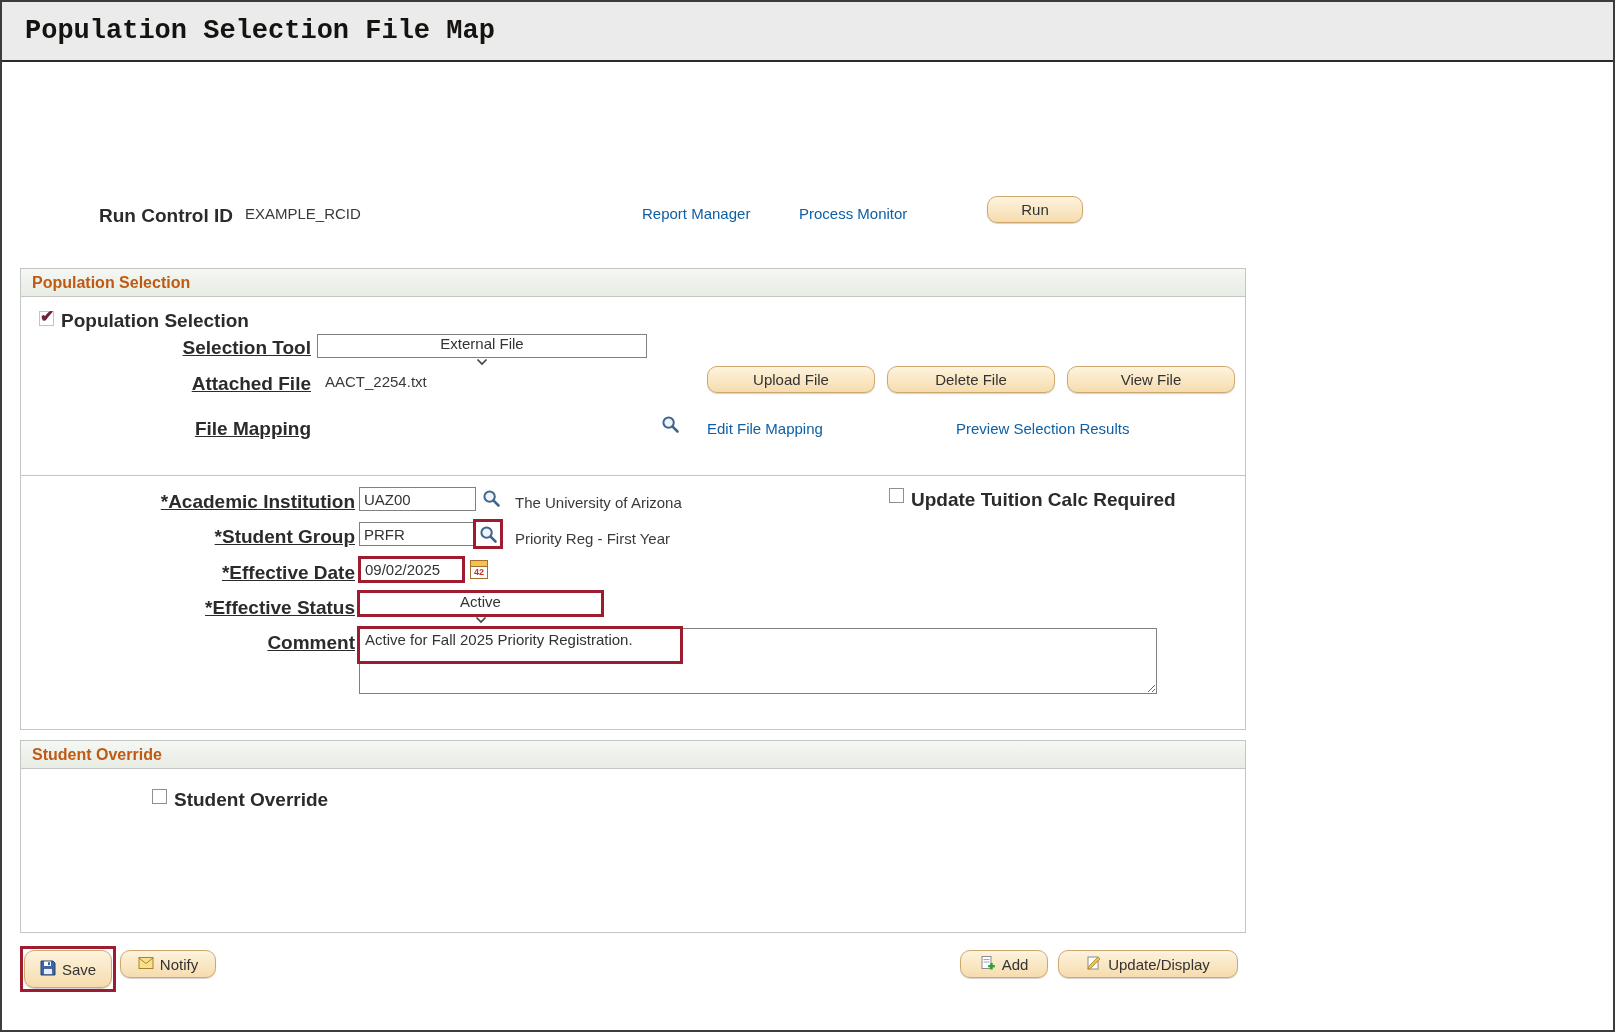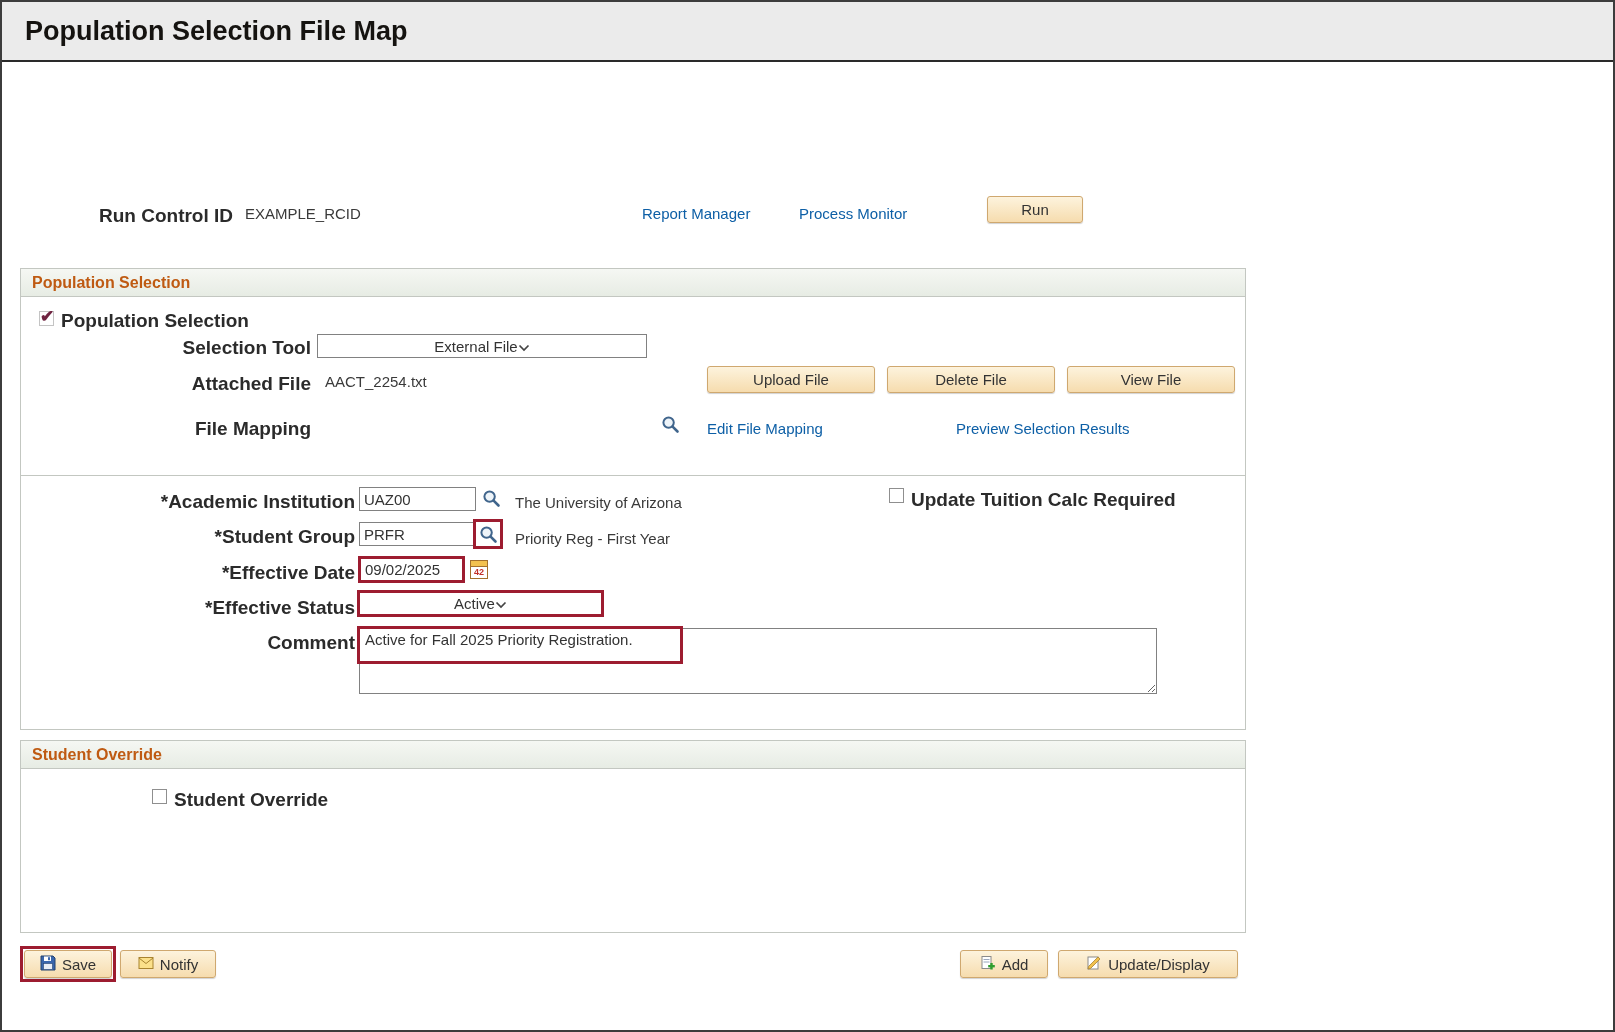--- a/index.html
+++ b/index.html
@@ -1,31 +1,31 @@
 <!DOCTYPE html>
 <html><head>
 <meta charset="utf-8">
 <style>
   html,body{margin:0;padding:0;background:#fff;}
   body{width:1615px;height:1032px;font-family:"Liberation Sans",sans-serif;}
   .page{position:relative;width:1615px;height:1032px;border:2px solid #3c3c3c;background:#fff;box-sizing:border-box;overflow:hidden;}
   .abs{position:absolute;}
-  .titlebar{position:absolute;top:0;left:0;right:0;height:60px;background:#ebebeb;border-bottom:2px solid #2a2a2a;display:flex;align-items:center;padding:0 23px;box-sizing:border-box;}
+  .titlebar{position:absolute;top:0;left:0;right:0;height:60px;background:#ebebeb;border-bottom:2px solid #2a2a2a;display:flex;align-items:center;padding:0 23px;box-sizing:border-box;font-family:Liberation Mono, monospace;}
   .titlebar .t{font-size:27px;font-weight:bold;color:#151310;}
   .lbl{font-size:19px;font-weight:bold;color:#2b2b2b;white-space:nowrap;}
   .val{font-size:15px;color:#3a3a3a;white-space:nowrap;}
   .link{font-size:15px;color:#0d5fa6;white-space:nowrap;cursor:pointer;text-decoration:none;}
-  .ps-btn{background:linear-gradient(#fdf3dd,#f6dcae);border:1px solid #cfa86f;border-radius:3px;font-size:15px;color:#333;display:flex;align-items:center;justify-content:center;gap:6px;cursor:pointer;box-shadow:0 1px 1px rgba(0,0,0,.18);font-family:inherit;box-sizing:border-box;}
+  .ps-btn{background:linear-gradient(#fdf3dd,#f6dcae);border:1px solid #cfa86f;border-radius:10px;font-size:15px;color:#333;display:flex;align-items:center;justify-content:center;gap:6px;cursor:pointer;box-shadow:0 1px 1px rgba(0,0,0,.18);font-family:inherit;box-sizing:border-box;}
   .groupbox{position:absolute;left:18px;width:1226px;border:1px solid #c3c7c1;background:#fff;box-sizing:border-box;}
   .gb-head{height:27px;background:linear-gradient(#f5f7f3,#e7ece4);border-bottom:1px solid #c3c7c1;display:flex;align-items:center;padding:0 11px;}
   .gb-title{font-size:16px;font-weight:bold;color:#bf5a12;}
   .gb-body{position:relative;}
-  .rlabel{text-align:right;}
+  .rlabel{text-align:right;text-decoration:underline;}
   .txt{border:1px solid #818181;height:24px;font-size:15px;padding:0 4px;color:#333;background:#fff;font-family:inherit;box-sizing:border-box;}
-  .sel{border:1px solid #818181;background:#fff;display:flex;align-items:center;justify-content:center;padding:0 7px;font-size:15px;color:#333;cursor:pointer;box-sizing:border-box;}
+  .sel{border:1px solid #818181;background:#fff;display:flex;align-items:center;justify-content:flex-start;padding:0 7px;font-size:15px;color:#333;cursor:pointer;box-sizing:border-box;flex-direction:column;}
   .cb{width:15px;height:15px;border:1px solid #8f8f8f;background:#fff;display:inline-block;position:relative;cursor:pointer;box-sizing:border-box;}
   .cb.checked{border-color:#c4c4c4;}
   .cb.checked::after{content:"\2714";position:absolute;top:-6px;left:0;font-size:17px;font-weight:bold;color:#6f2340;}
   .hl{border:3px solid #9d1c30 !important;box-sizing:border-box;}
   .hl-box{border:3px solid #9d1c30;box-sizing:border-box;}
   textarea.cmt{border:1px solid #818181;font-size:15px;font-family:inherit;color:#333;padding:2px 5px;box-sizing:border-box;}
   .cal{width:18px;height:19px;border:1px solid #a4702c;background:#fff;display:inline-flex;flex-direction:column;box-sizing:border-box;cursor:pointer;}
   .cal-top{height:5px;background:#f3c14f;border-bottom:1px solid #a4702c;}
   .cal-num{font-size:9px;font-weight:bold;color:#c2302a;text-align:center;line-height:11px;}
   .lookup{display:inline-flex;cursor:pointer;}
@@ -131,21 +131,21 @@
     <div class="gb-head">
       <span class="gb-title">Student Override</span>
     </div>
     <div class="gb-body" style="height:164px">
       <span class="cb abs" style="left:131px;top:20px"></span>
       <span class="lbl abs" style="left:153px;top:20px">Student Override</span>
     </div>
   </div>
 
   <span class="hl-box abs" style="left:18px;top:944px;display:inline-flex;padding:1px">
-    <button class="ps-btn" style="width:88px;height:28px">
+    <button class="ps-btn" style="width:88px;height:38px">
       <span><svg width="16" height="16" viewBox="0 0 16 16">
             <path d="M1 1h12l2 2v12H1z" fill="#3a66ad" stroke="#24426f"></path>
             <rect x="4" y="1.5" width="7" height="4.5" fill="#fff"></rect>
             <rect x="8" y="2.2" width="2" height="3" fill="#3a66ad"></rect>
             <rect x="3.5" y="8.5" width="9" height="6" fill="#e9edf5" stroke="#24426f" stroke-width="0.6"></rect>
           </svg></span>
       <span>Save</span>
     </button>
   </span>
 

